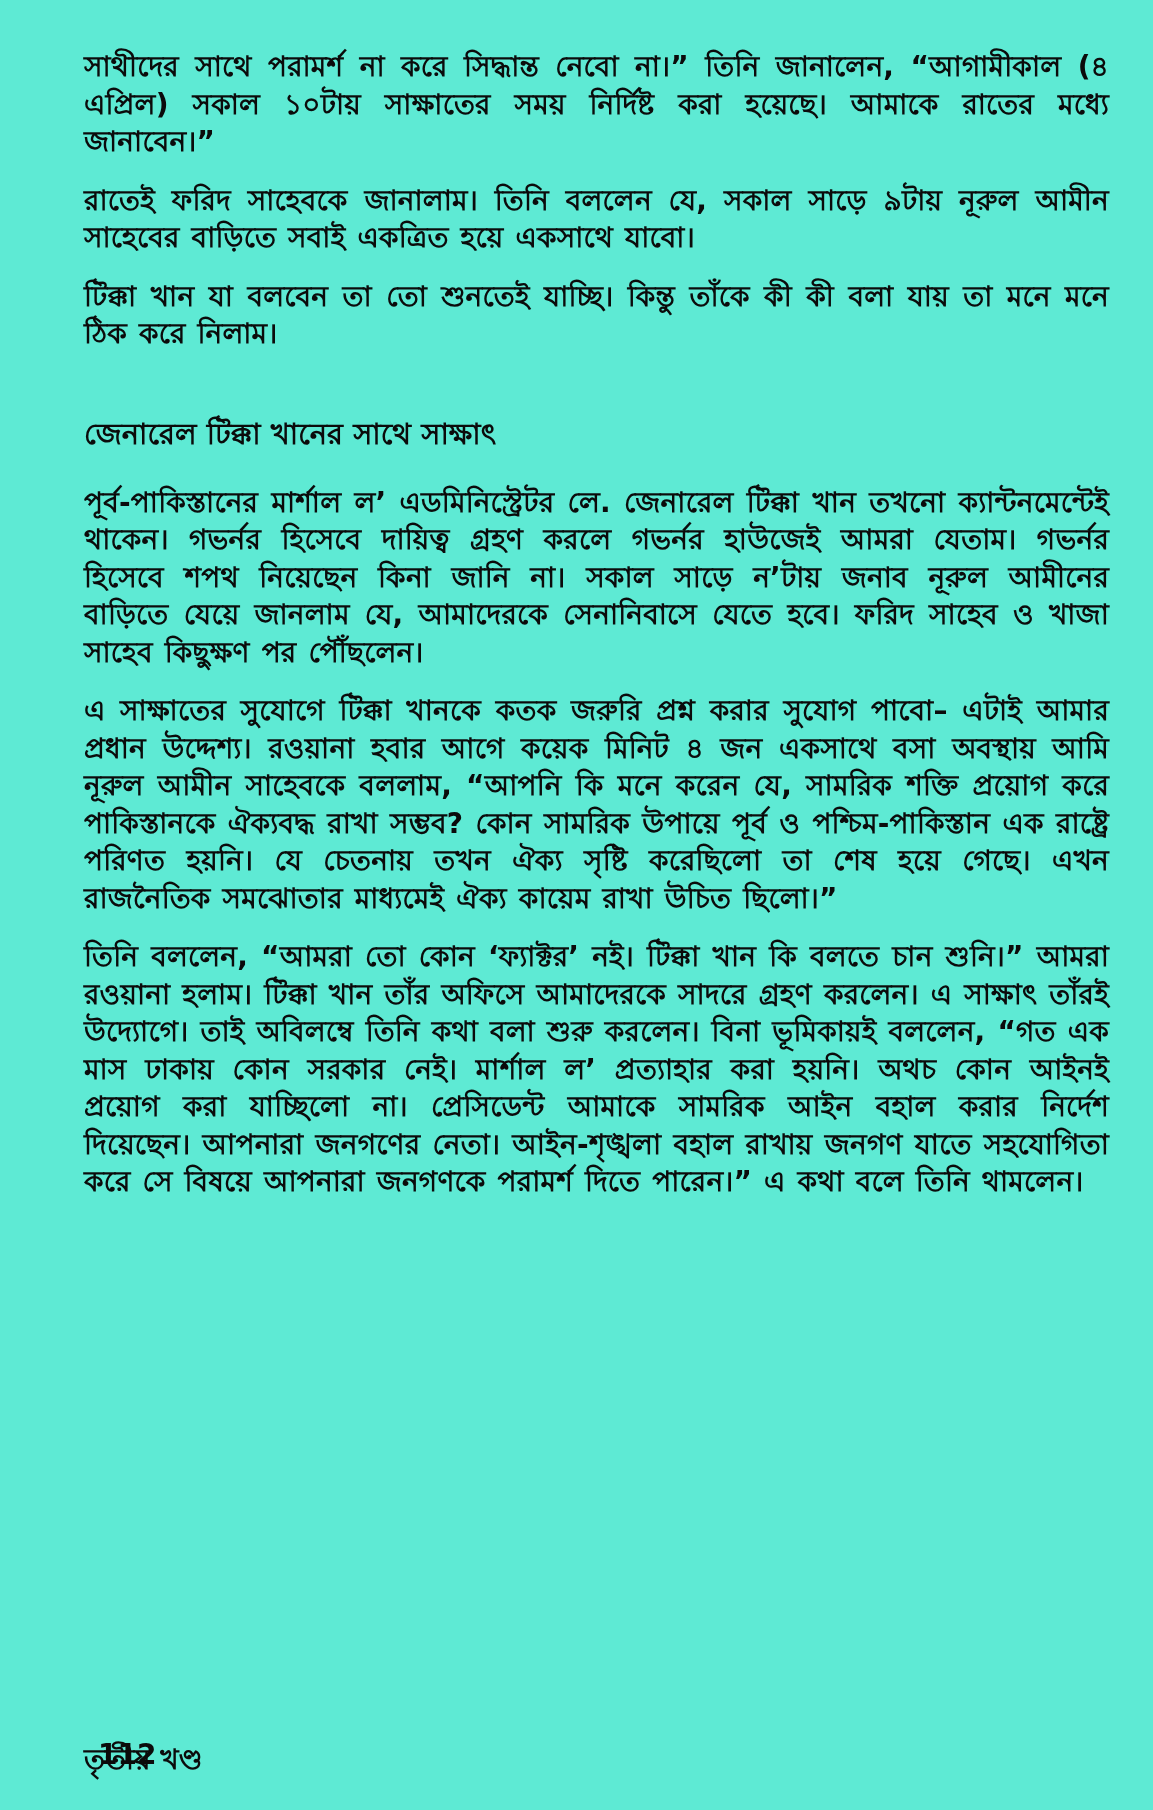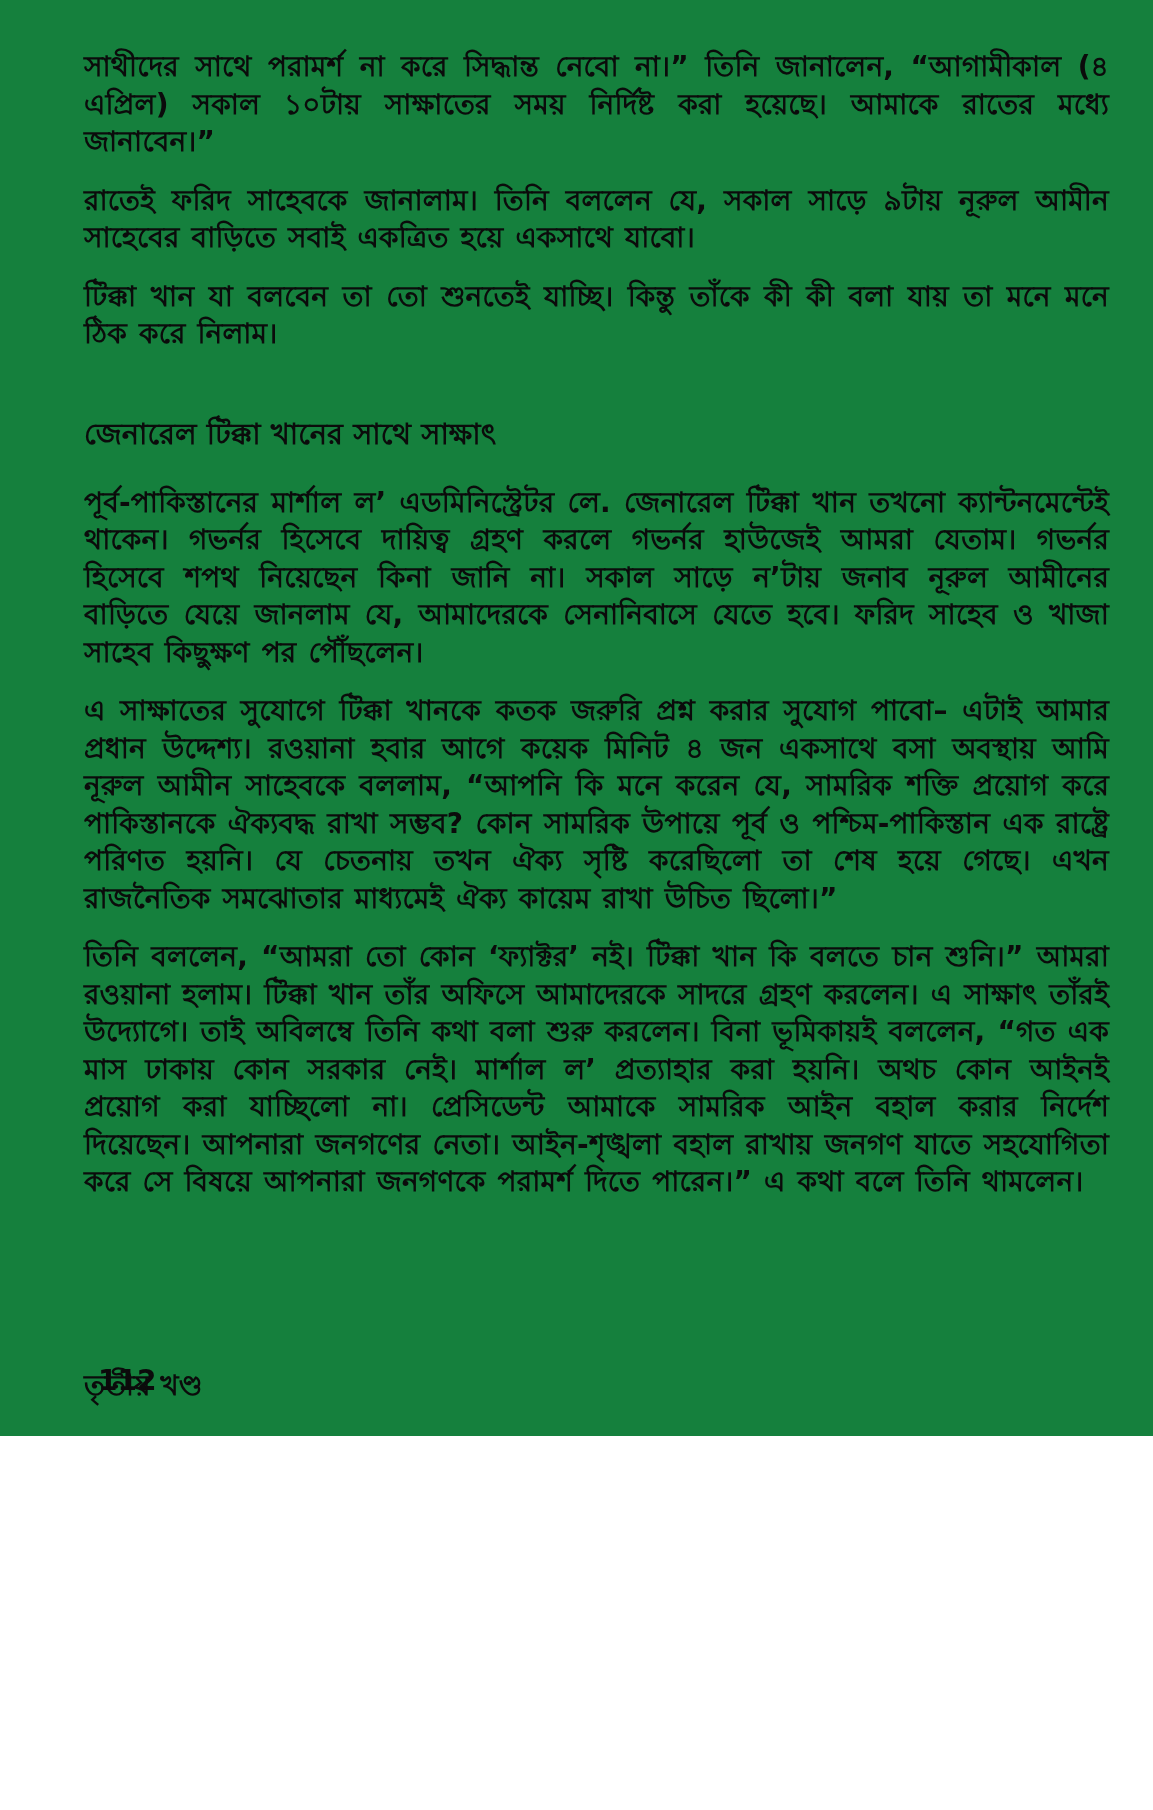--- a/index.html
+++ b/index.html
@@ -3,22 +3,22 @@
 <meta charset="utf-8">
 <style>
   html, body {
     margin: 0;
     padding: 0;
     background: #ffffff;
   }
   .book-page {
     position: relative;
     width: 1153px;
-    height: 1436px;
-    background: #15803d;
+    height: 1810px;
+    background: #5eead4;
     color: #0b0b0b;
     font-family: "DejaVu Sans", "Liberation Sans", sans-serif;
     overflow: hidden;
     box-sizing: border-box;
   }
   .text-column {
     position: absolute;
     top: 48px;
     left: 84px;
     right: 44px;

